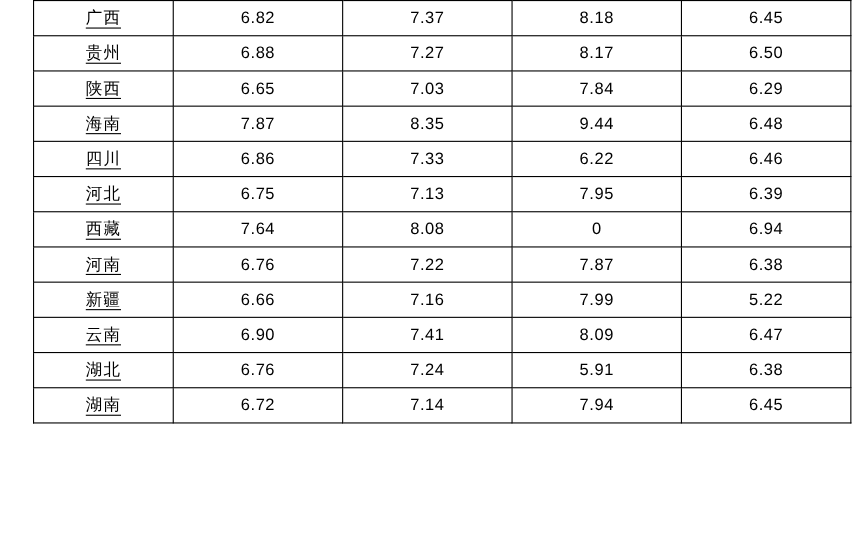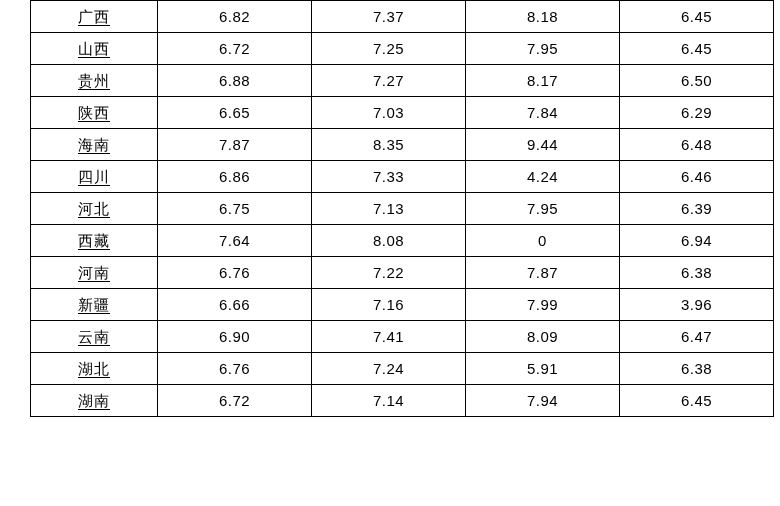--- a/index.html
+++ b/index.html
@@ -68,27 +68,20 @@
     </colgroup>
     <tbody>
       <tr>
         <td class="region"><span class="region-label">广西</span></td>
         <td class="value">6.82</td>
         <td class="value">7.37</td>
         <td class="value">8.18</td>
         <td class="value">6.45</td>
       </tr>
       <tr>
-        <td class="region"><span class="region-label">山西</span></td>
-        <td class="value">6.72</td>
-        <td class="value">7.25</td>
-        <td class="value">7.95</td>
-        <td class="value">6.45</td>
-      </tr>
-      <tr>
         <td class="region"><span class="region-label">贵州</span></td>
         <td class="value">6.88</td>
         <td class="value">7.27</td>
         <td class="value">8.17</td>
         <td class="value">6.50</td>
       </tr>
       <tr>
         <td class="region"><span class="region-label">陕西</span></td>
         <td class="value">6.65</td>
         <td class="value">7.03</td>
@@ -99,21 +92,21 @@
         <td class="region"><span class="region-label">海南</span></td>
         <td class="value">7.87</td>
         <td class="value">8.35</td>
         <td class="value">9.44</td>
         <td class="value">6.48</td>
       </tr>
       <tr>
         <td class="region"><span class="region-label">四川</span></td>
         <td class="value">6.86</td>
         <td class="value">7.33</td>
-        <td class="value">4.24</td>
+        <td class="value">6.22</td>
         <td class="value">6.46</td>
       </tr>
       <tr>
         <td class="region"><span class="region-label">河北</span></td>
         <td class="value">6.75</td>
         <td class="value">7.13</td>
         <td class="value">7.95</td>
         <td class="value">6.39</td>
       </tr>
       <tr>
@@ -128,21 +121,21 @@
         <td class="value">6.76</td>
         <td class="value">7.22</td>
         <td class="value">7.87</td>
         <td class="value">6.38</td>
       </tr>
       <tr>
         <td class="region"><span class="region-label">新疆</span></td>
         <td class="value">6.66</td>
         <td class="value">7.16</td>
         <td class="value">7.99</td>
-        <td class="value">3.96</td>
+        <td class="value">5.22</td>
       </tr>
       <tr>
         <td class="region"><span class="region-label">云南</span></td>
         <td class="value">6.90</td>
         <td class="value">7.41</td>
         <td class="value">8.09</td>
         <td class="value">6.47</td>
       </tr>
       <tr>
         <td class="region"><span class="region-label">湖北</span></td>

